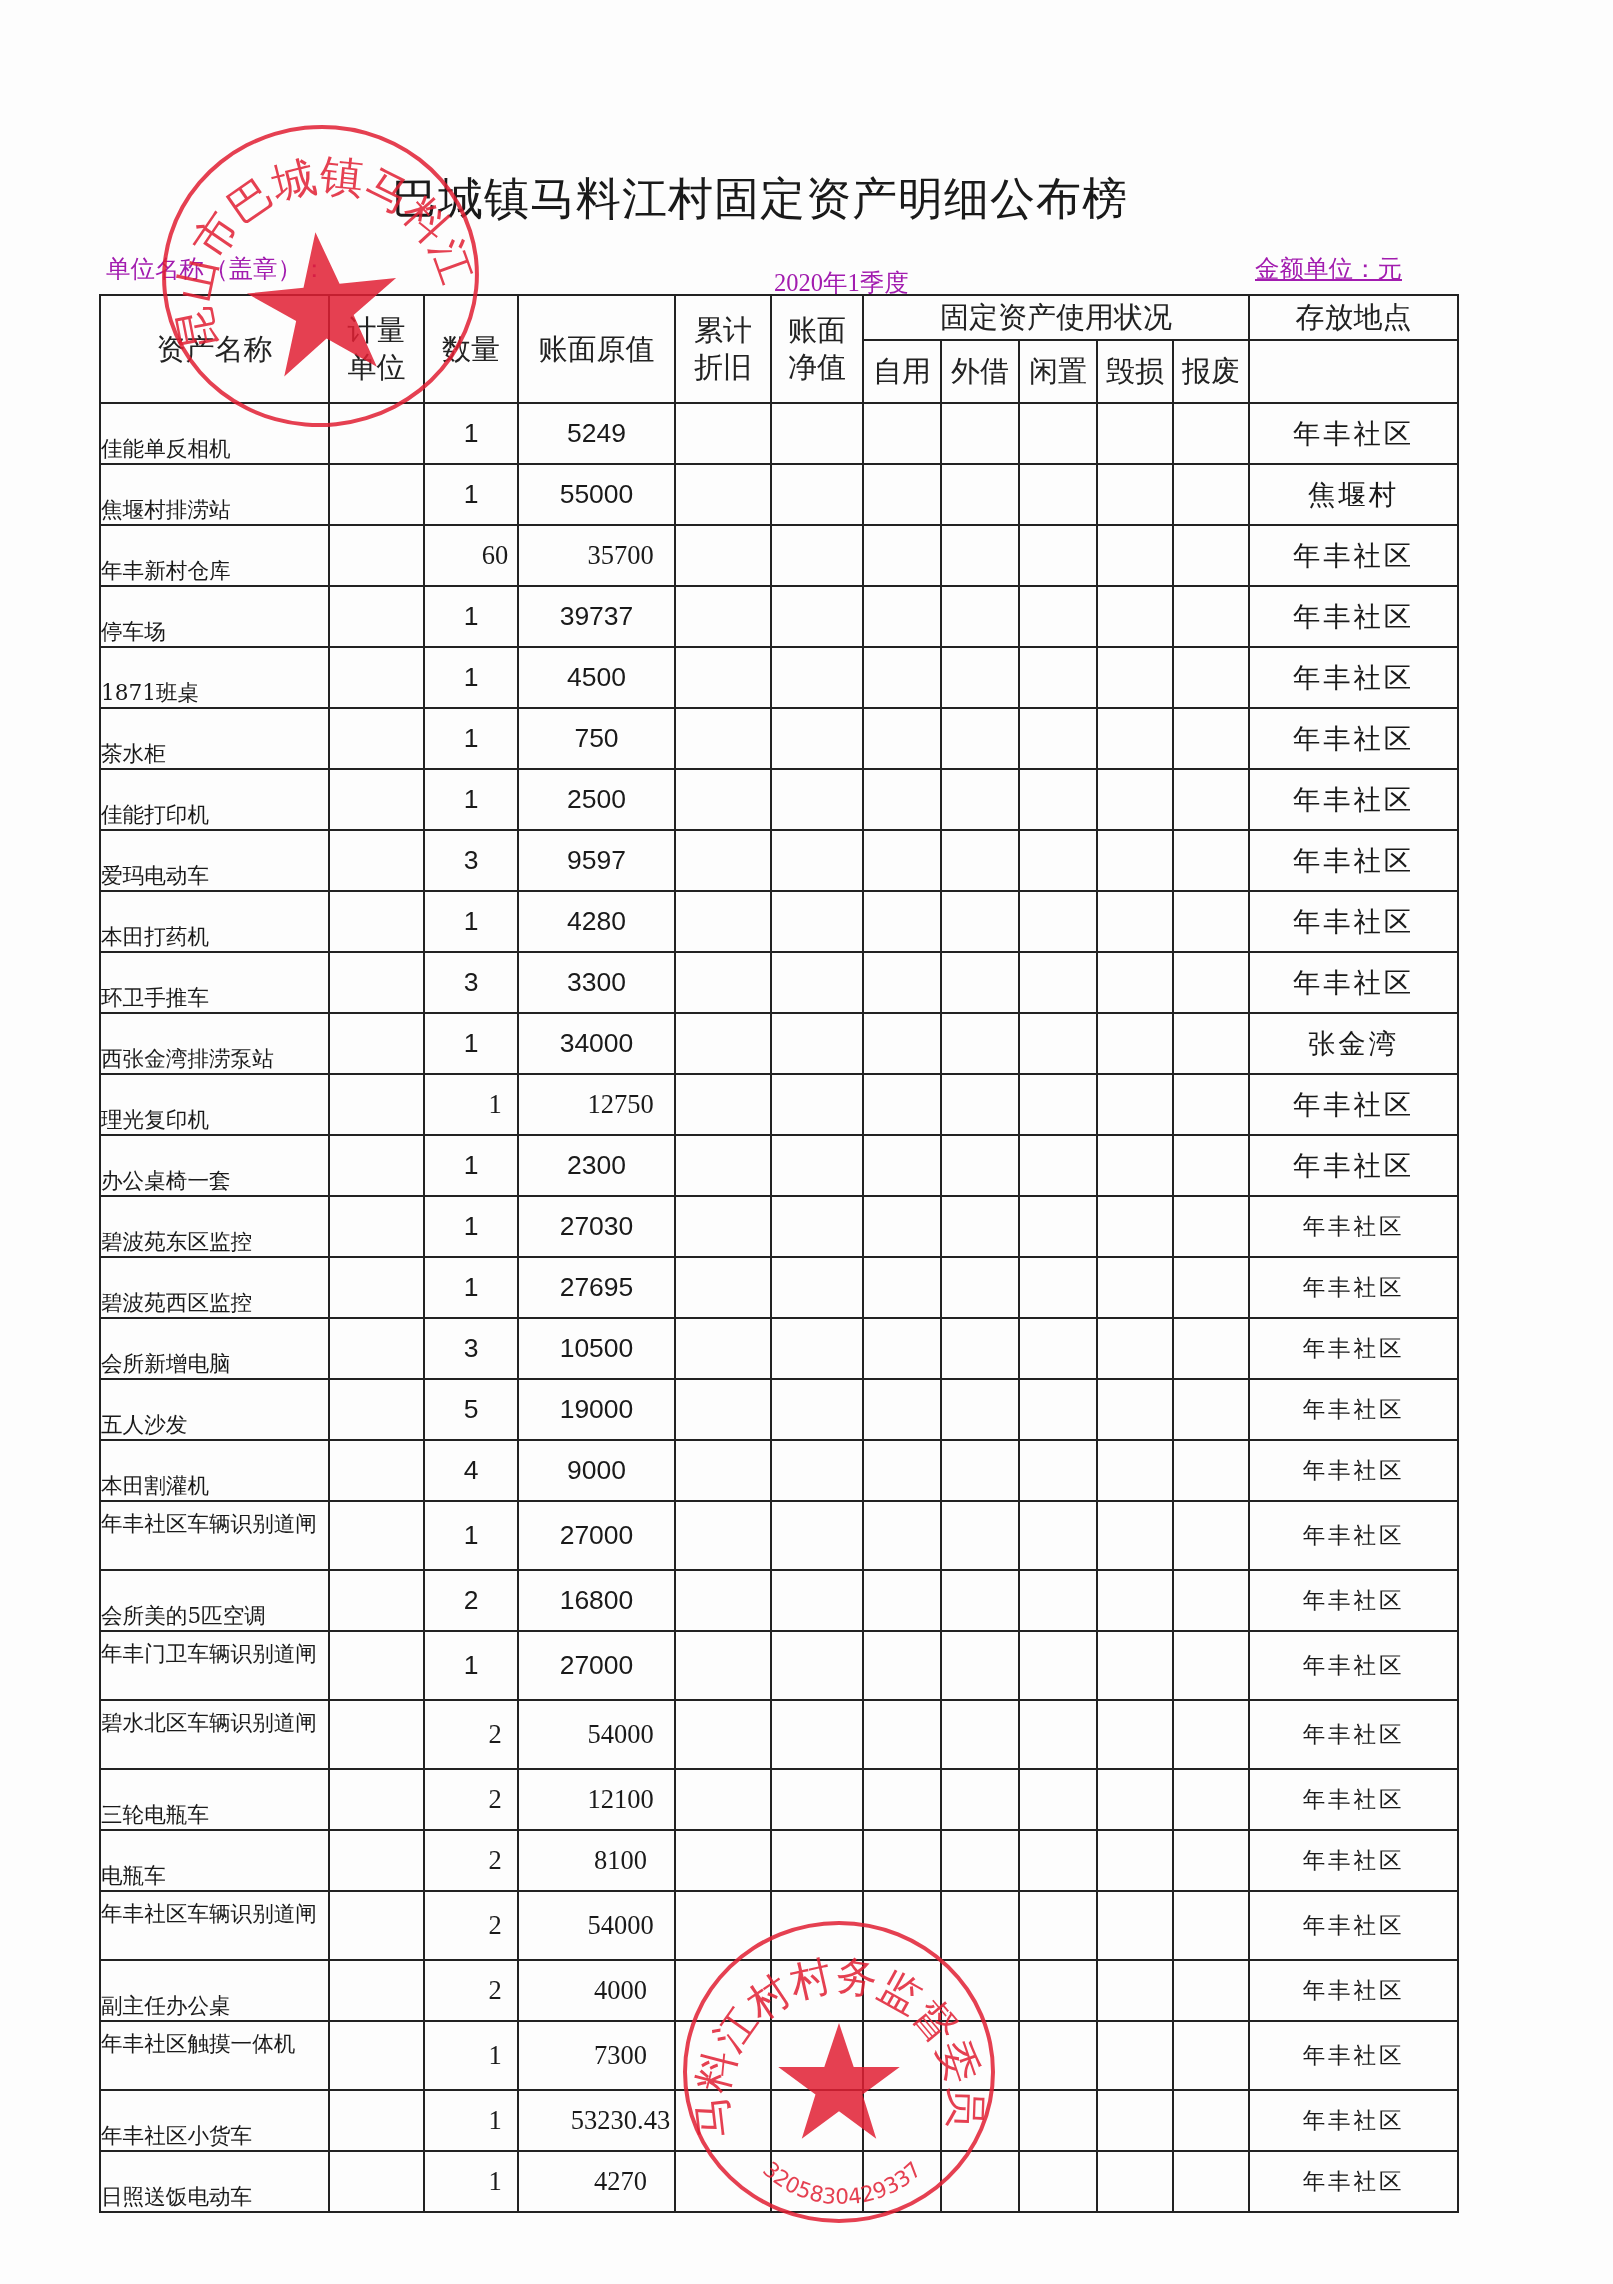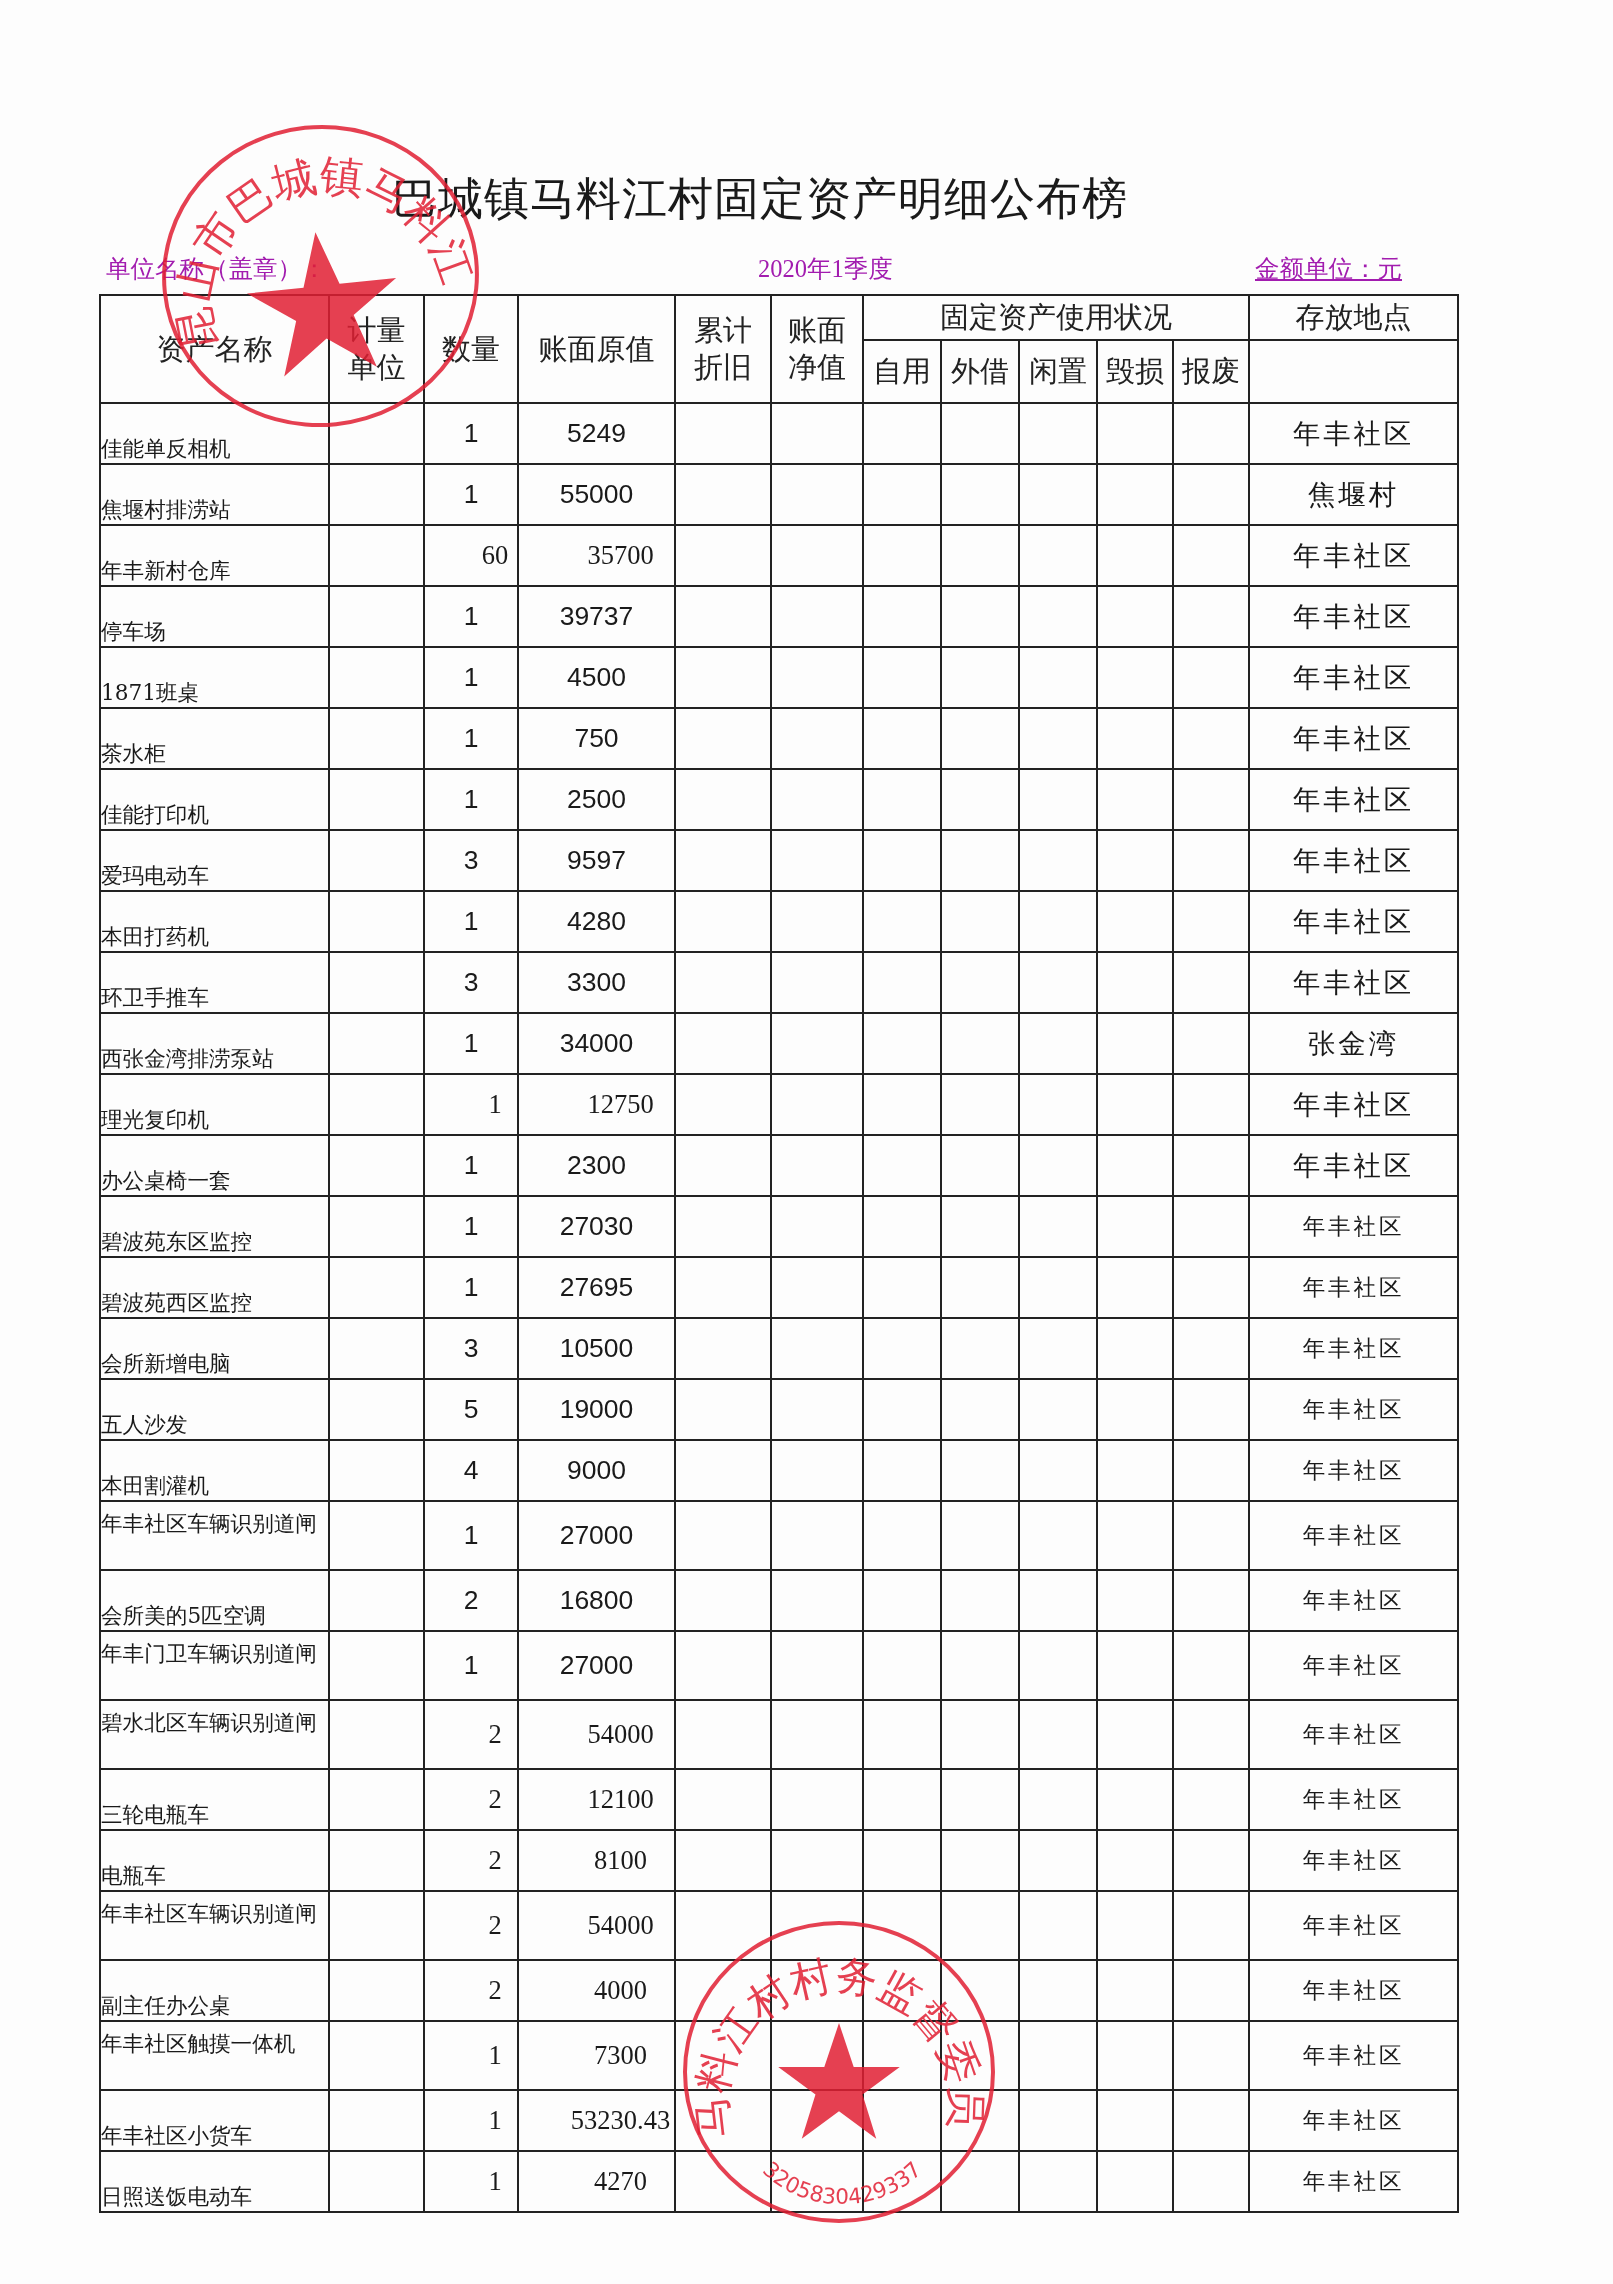--- a/index.html
+++ b/index.html
@@ -2,21 +2,21 @@
 <html><head>
 <meta charset="utf-8">
 <style>
   html, body { margin: 0; padding: 0; background: #fdfdfd; }
   body { width: 1613px; height: 2285px; position: relative; overflow: hidden;
          font-family: "DejaVu Sans", "Liberation Sans", sans-serif; color: #1a1a1a; }
   .title { position: absolute; left: 392px; top: 169px; width: 784px;
            font-family: "DejaVu Serif", serif; font-size: 45px; letter-spacing: 1px; white-space: nowrap; }
   .meta { position: absolute; top: 252px; font-family: "Liberation Serif", serif; font-size: 24.5px; white-space: nowrap; color: #a21caf; }
   .meta.left { left: 106px; }
-  .meta.mid { left: 758px; }
+  .meta.mid { left: 774px; margin-top: 14px; }
   .meta.right { left: 1255px; text-decoration: underline; }
   table.ledger { position: absolute; left: 99px; top: 294px; width: 1360px;
                  border-collapse: collapse; border: 2.9px solid #111; table-layout: fixed; }
   table.ledger td, table.ledger th { border: 2px solid #222; padding: 0; font-weight: normal; }
   th { font-size: 29px; color: #222; line-height: 37px; }
   th.sub { font-size: 29px; height: 61px; }
   th.top { height: 43px; }
   td { height: 59px; font-size: 23.5px; }
   td.name { text-align: left; padding-left: 3.9px; font-family: "DejaVu Serif", serif; font-size: 21.6px;
             line-height: 28px; vertical-align: bottom; padding-bottom: 3.9px; margin-top: 28px; }

